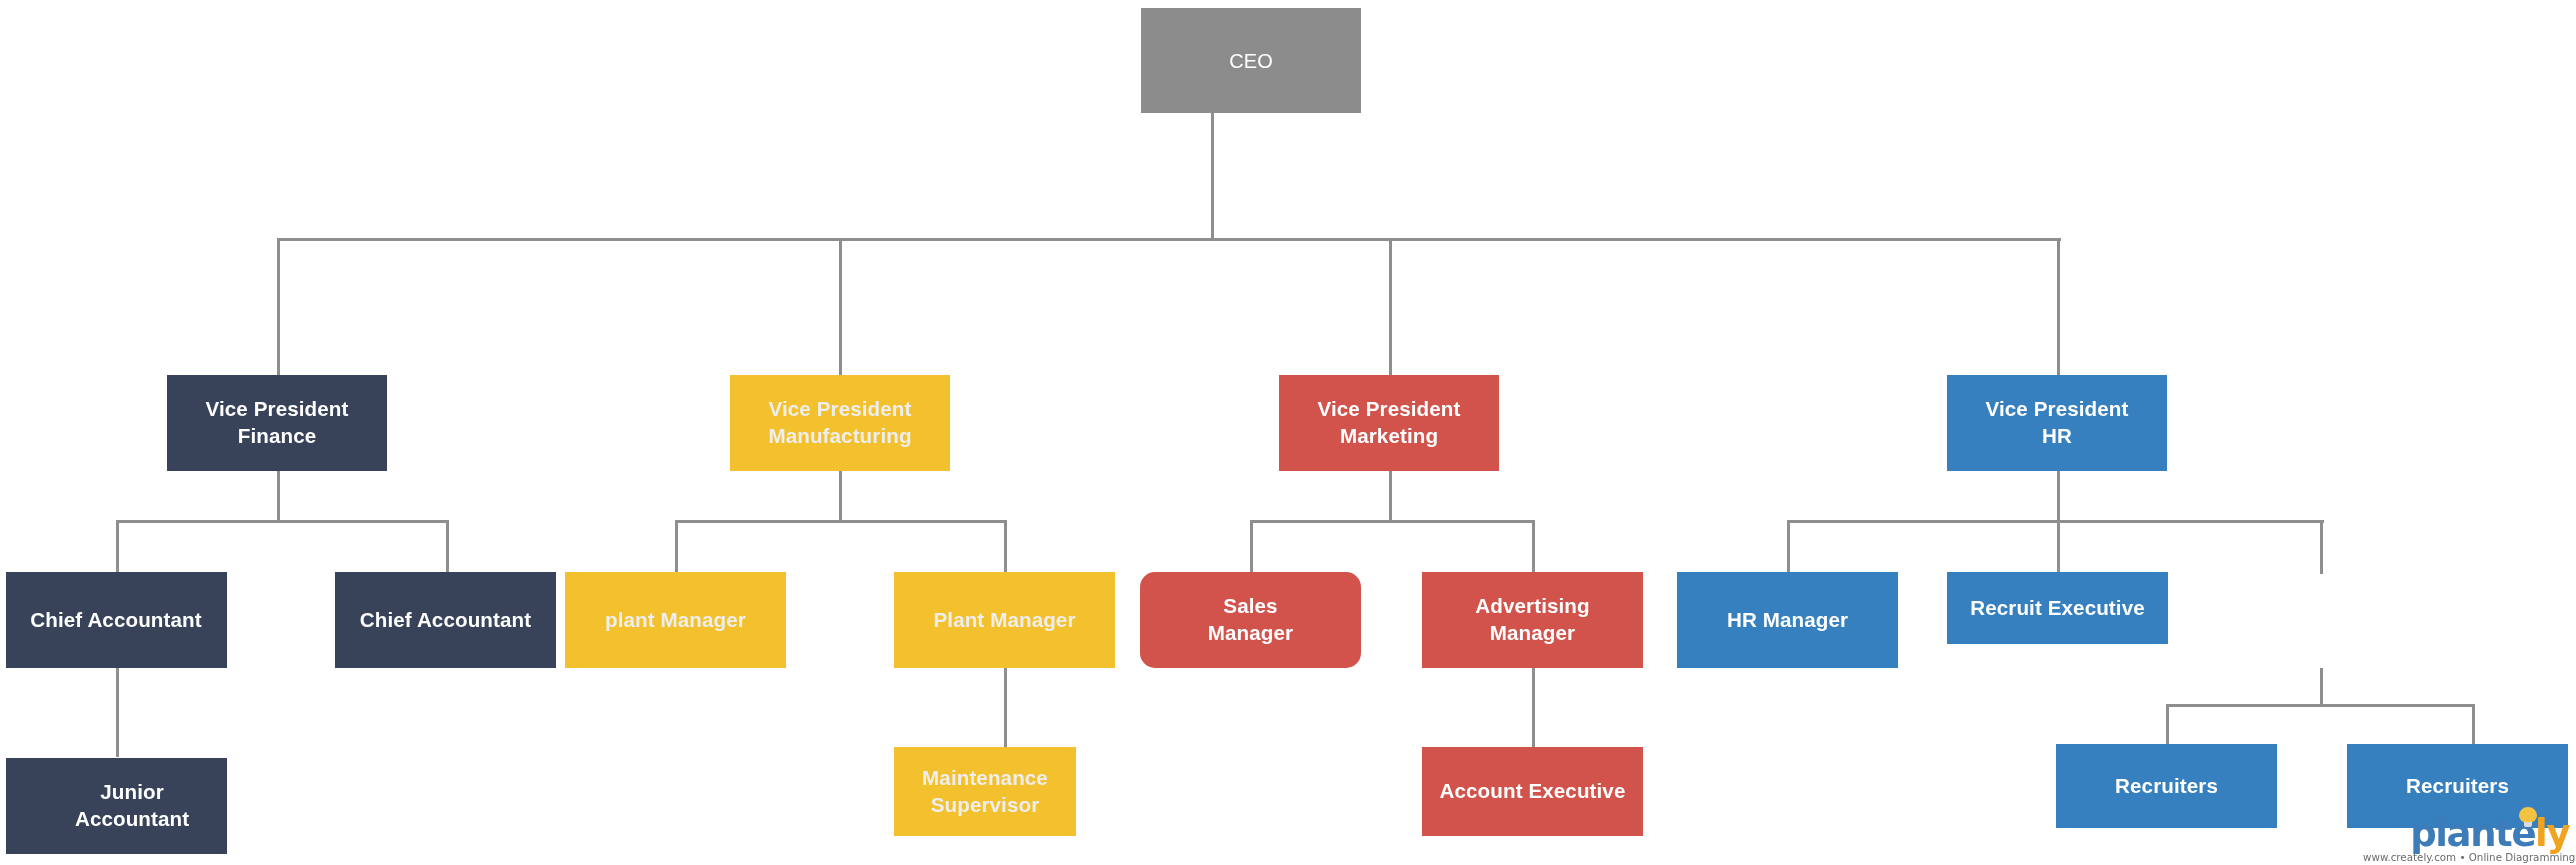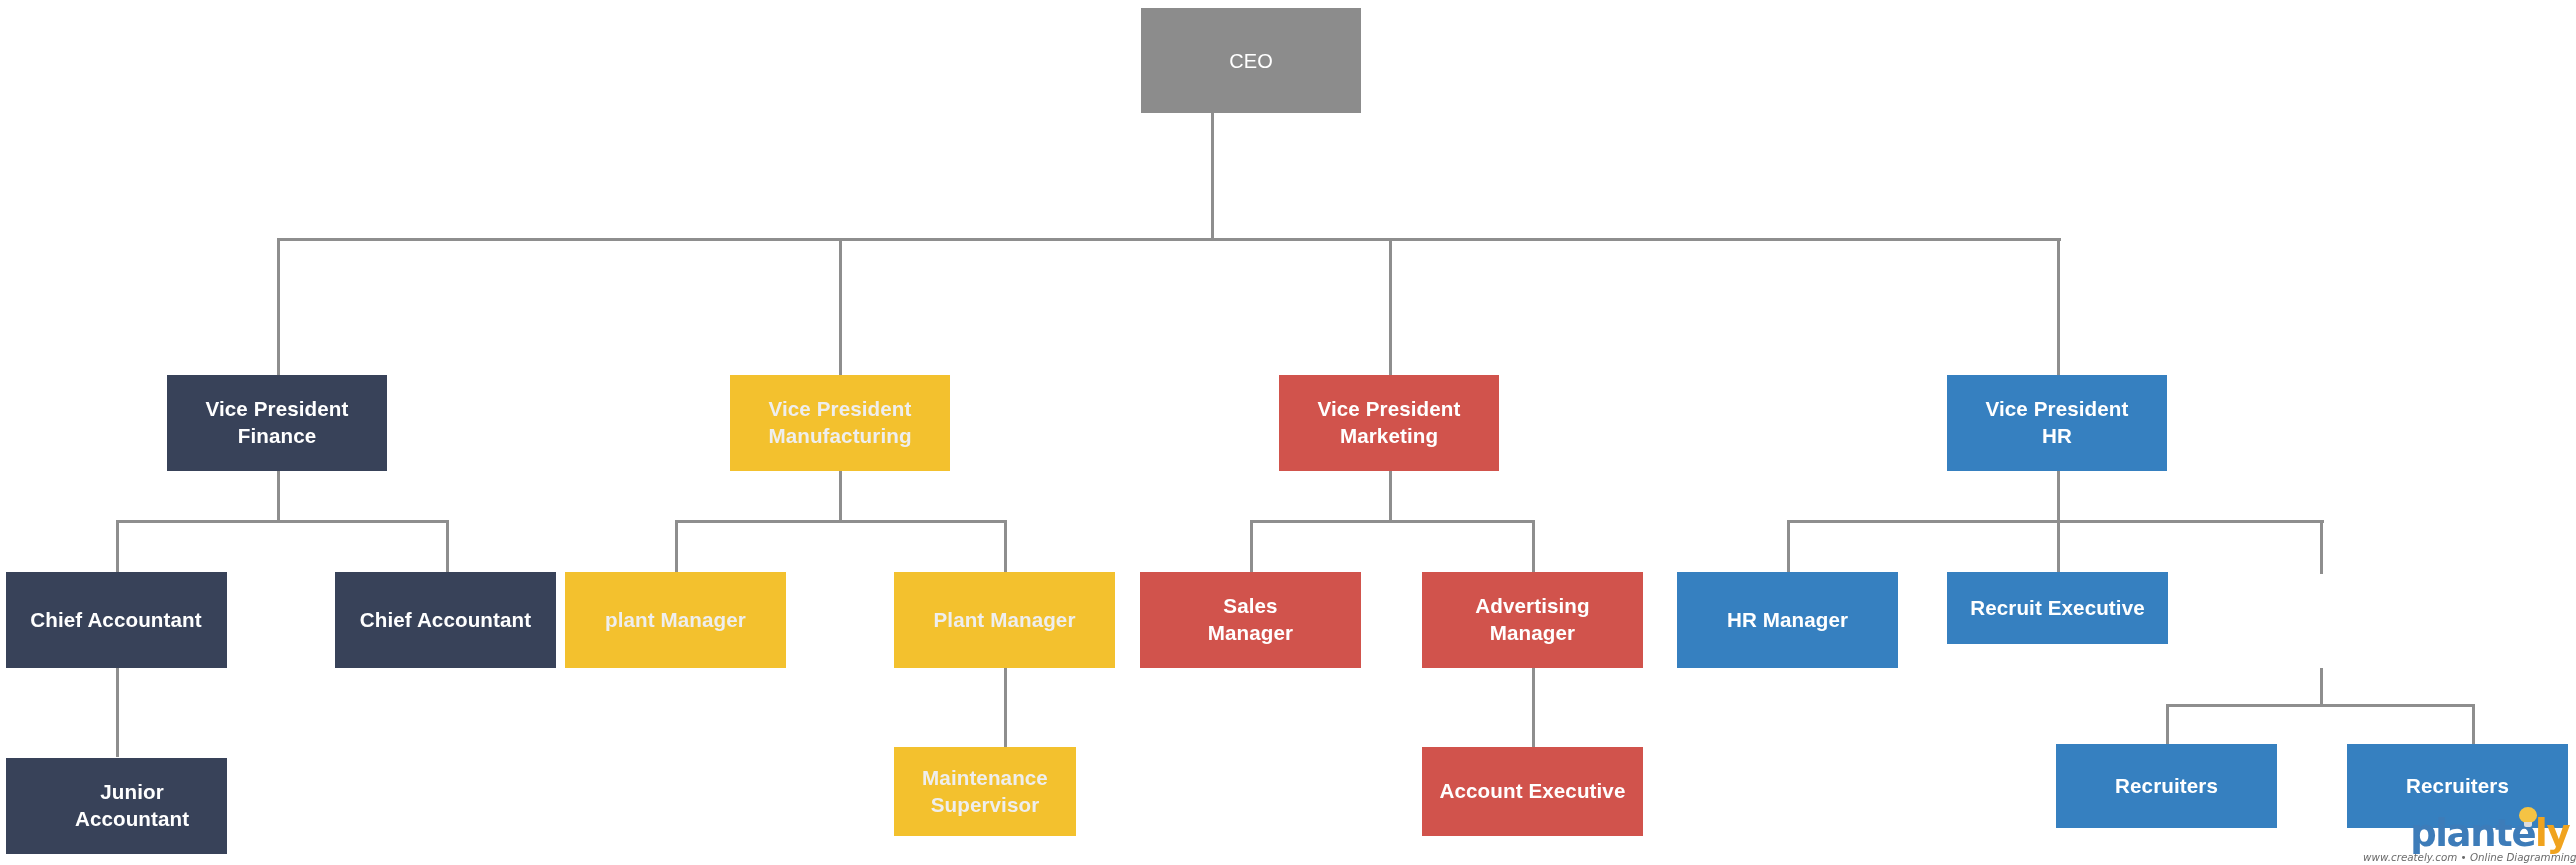--- a/index.html
+++ b/index.html
@@ -96,21 +96,20 @@
     width: 8.2px; height: 5.5px;
     background: #dcdcdc;
     border-radius: 0 0 2.1px 2.1px;
   }
   #wm-tag {
     font-family: "DejaVu Sans", sans-serif;
     font-size: 10.3px;
     color: #6b6b6b;
     margin-top: 0.7px;
     white-space: nowrap;
-    font-style: italic;
   }
 </style>
 </head>
 <body>
 
 <div id="canvas">
 
   <div class="conn v" style="left:1211px; top:113px; height:127px;"></div>
 
   <div class="conn h" style="left:277px; top:238px; width:1784px;"></div>
@@ -182,21 +181,21 @@
   </div>
 
   <div class="node c-yellow w-bold" style="left:565px; top:572px; width:221px; height:96px; font-size:20.6px;">
     <span class="label">plant Manager</span>
   </div>
 
   <div class="node c-yellow w-bold" style="left:894px; top:572px; width:221px; height:96px; font-size:20.6px;">
     <span class="label">Plant Manager</span>
   </div>
 
-  <div class="node c-red w-bold" style="left:1140px; top:572px; width:221px; height:96px; font-size:20.6px;">
+  <div class="node c-red w-bold" style="left:1140px; top:572px; width:221px; height:96px; font-size:20.6px;border-radius:15px;">
     <span class="label">Sales
 Manager</span>
   </div>
 
   <div class="node c-red w-bold" style="left:1422px; top:572px; width:221px; height:96px; font-size:20.6px;">
     <span class="label">Advertising
 Manager</span>
   </div>
 
   <div class="node c-blue w-bold" style="left:1677px; top:572px; width:221px; height:96px; font-size:20.6px;align-items:center;">

